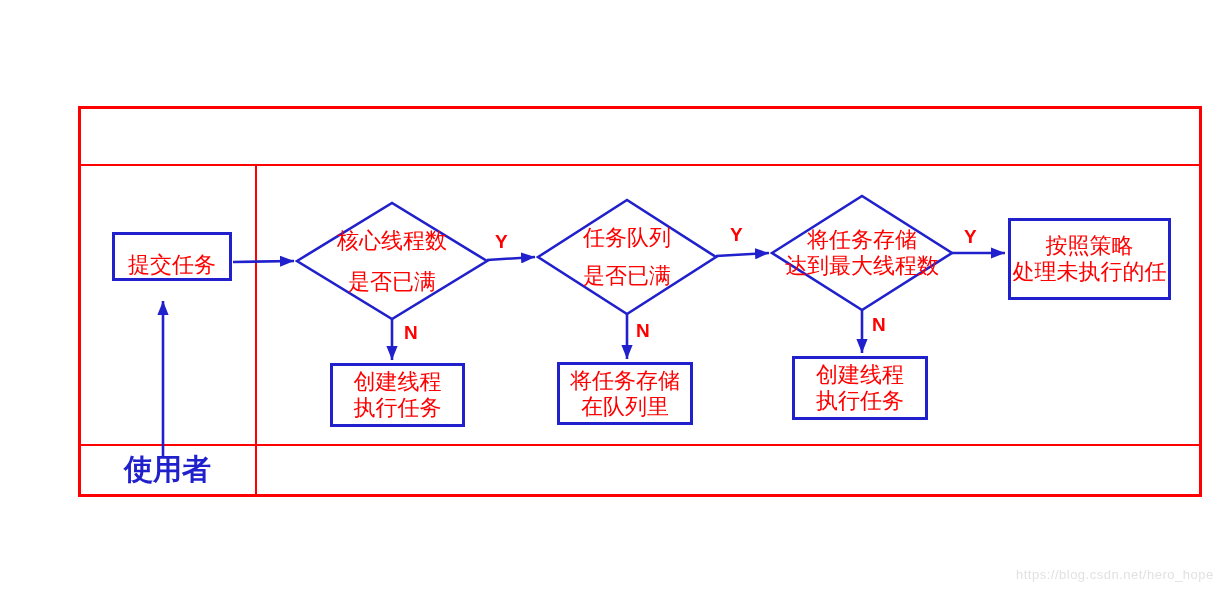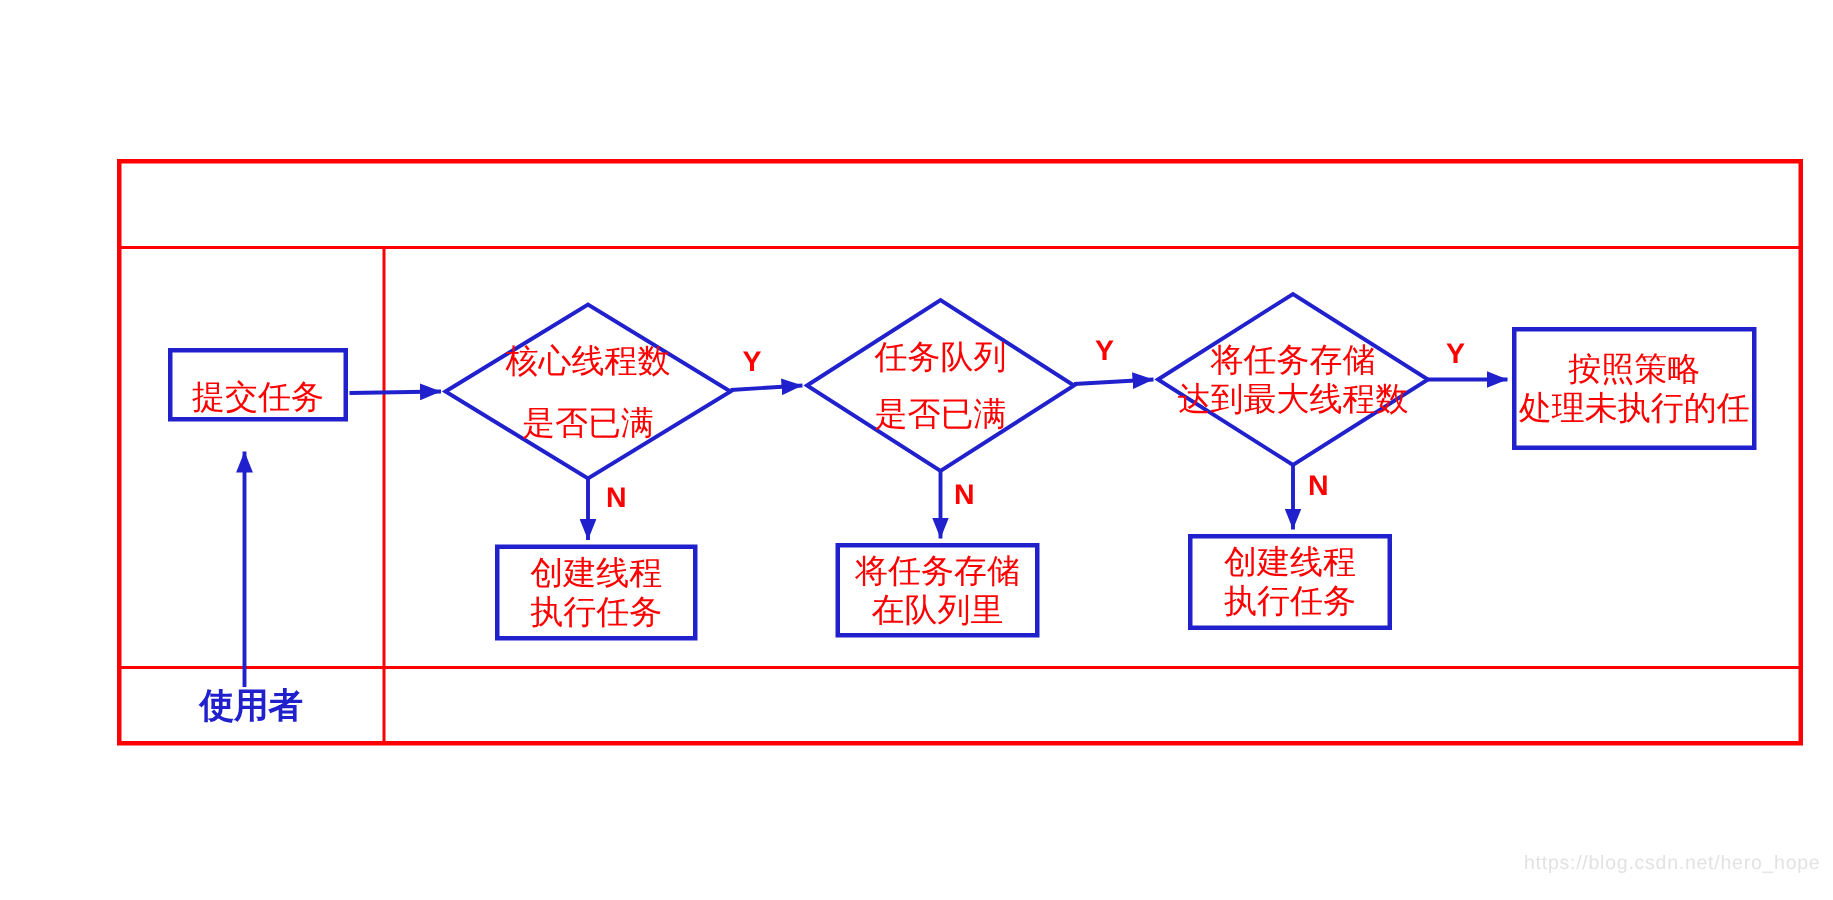--- a/index.html
+++ b/index.html
@@ -17,21 +17,21 @@
   .h-divider.lane{top:444px;}
   .v-divider{position:absolute;left:255px;top:164px;width:2px;height:331px;background:#ff0000;}
 
   .title-row{
     position:absolute;left:78px;top:106px;width:1124px;height:58px;
     display:flex;align-items:center;justify-content:center;
     color:#2020cc;font-size:23px;font-weight:bold;letter-spacing:1px;
   }
   .lane-label{
     position:absolute;top:446px;height:48px;display:flex;align-items:center;justify-content:center;
-    color:#2020cc;font-size:23px;font-weight:bold;
+    color:#2020cc;font-size:29px;font-weight:bold;
   }
   .lane-label.user{left:78px;width:179px;}
   .lane-label.pool{left:257px;width:945px;}
 
   
   .wires{position:absolute;left:0;top:0;width:1222px;height:600px;z-index:2;}
 
   
   .node{
     position:absolute;z-index:3;display:flex;flex-direction:column;

